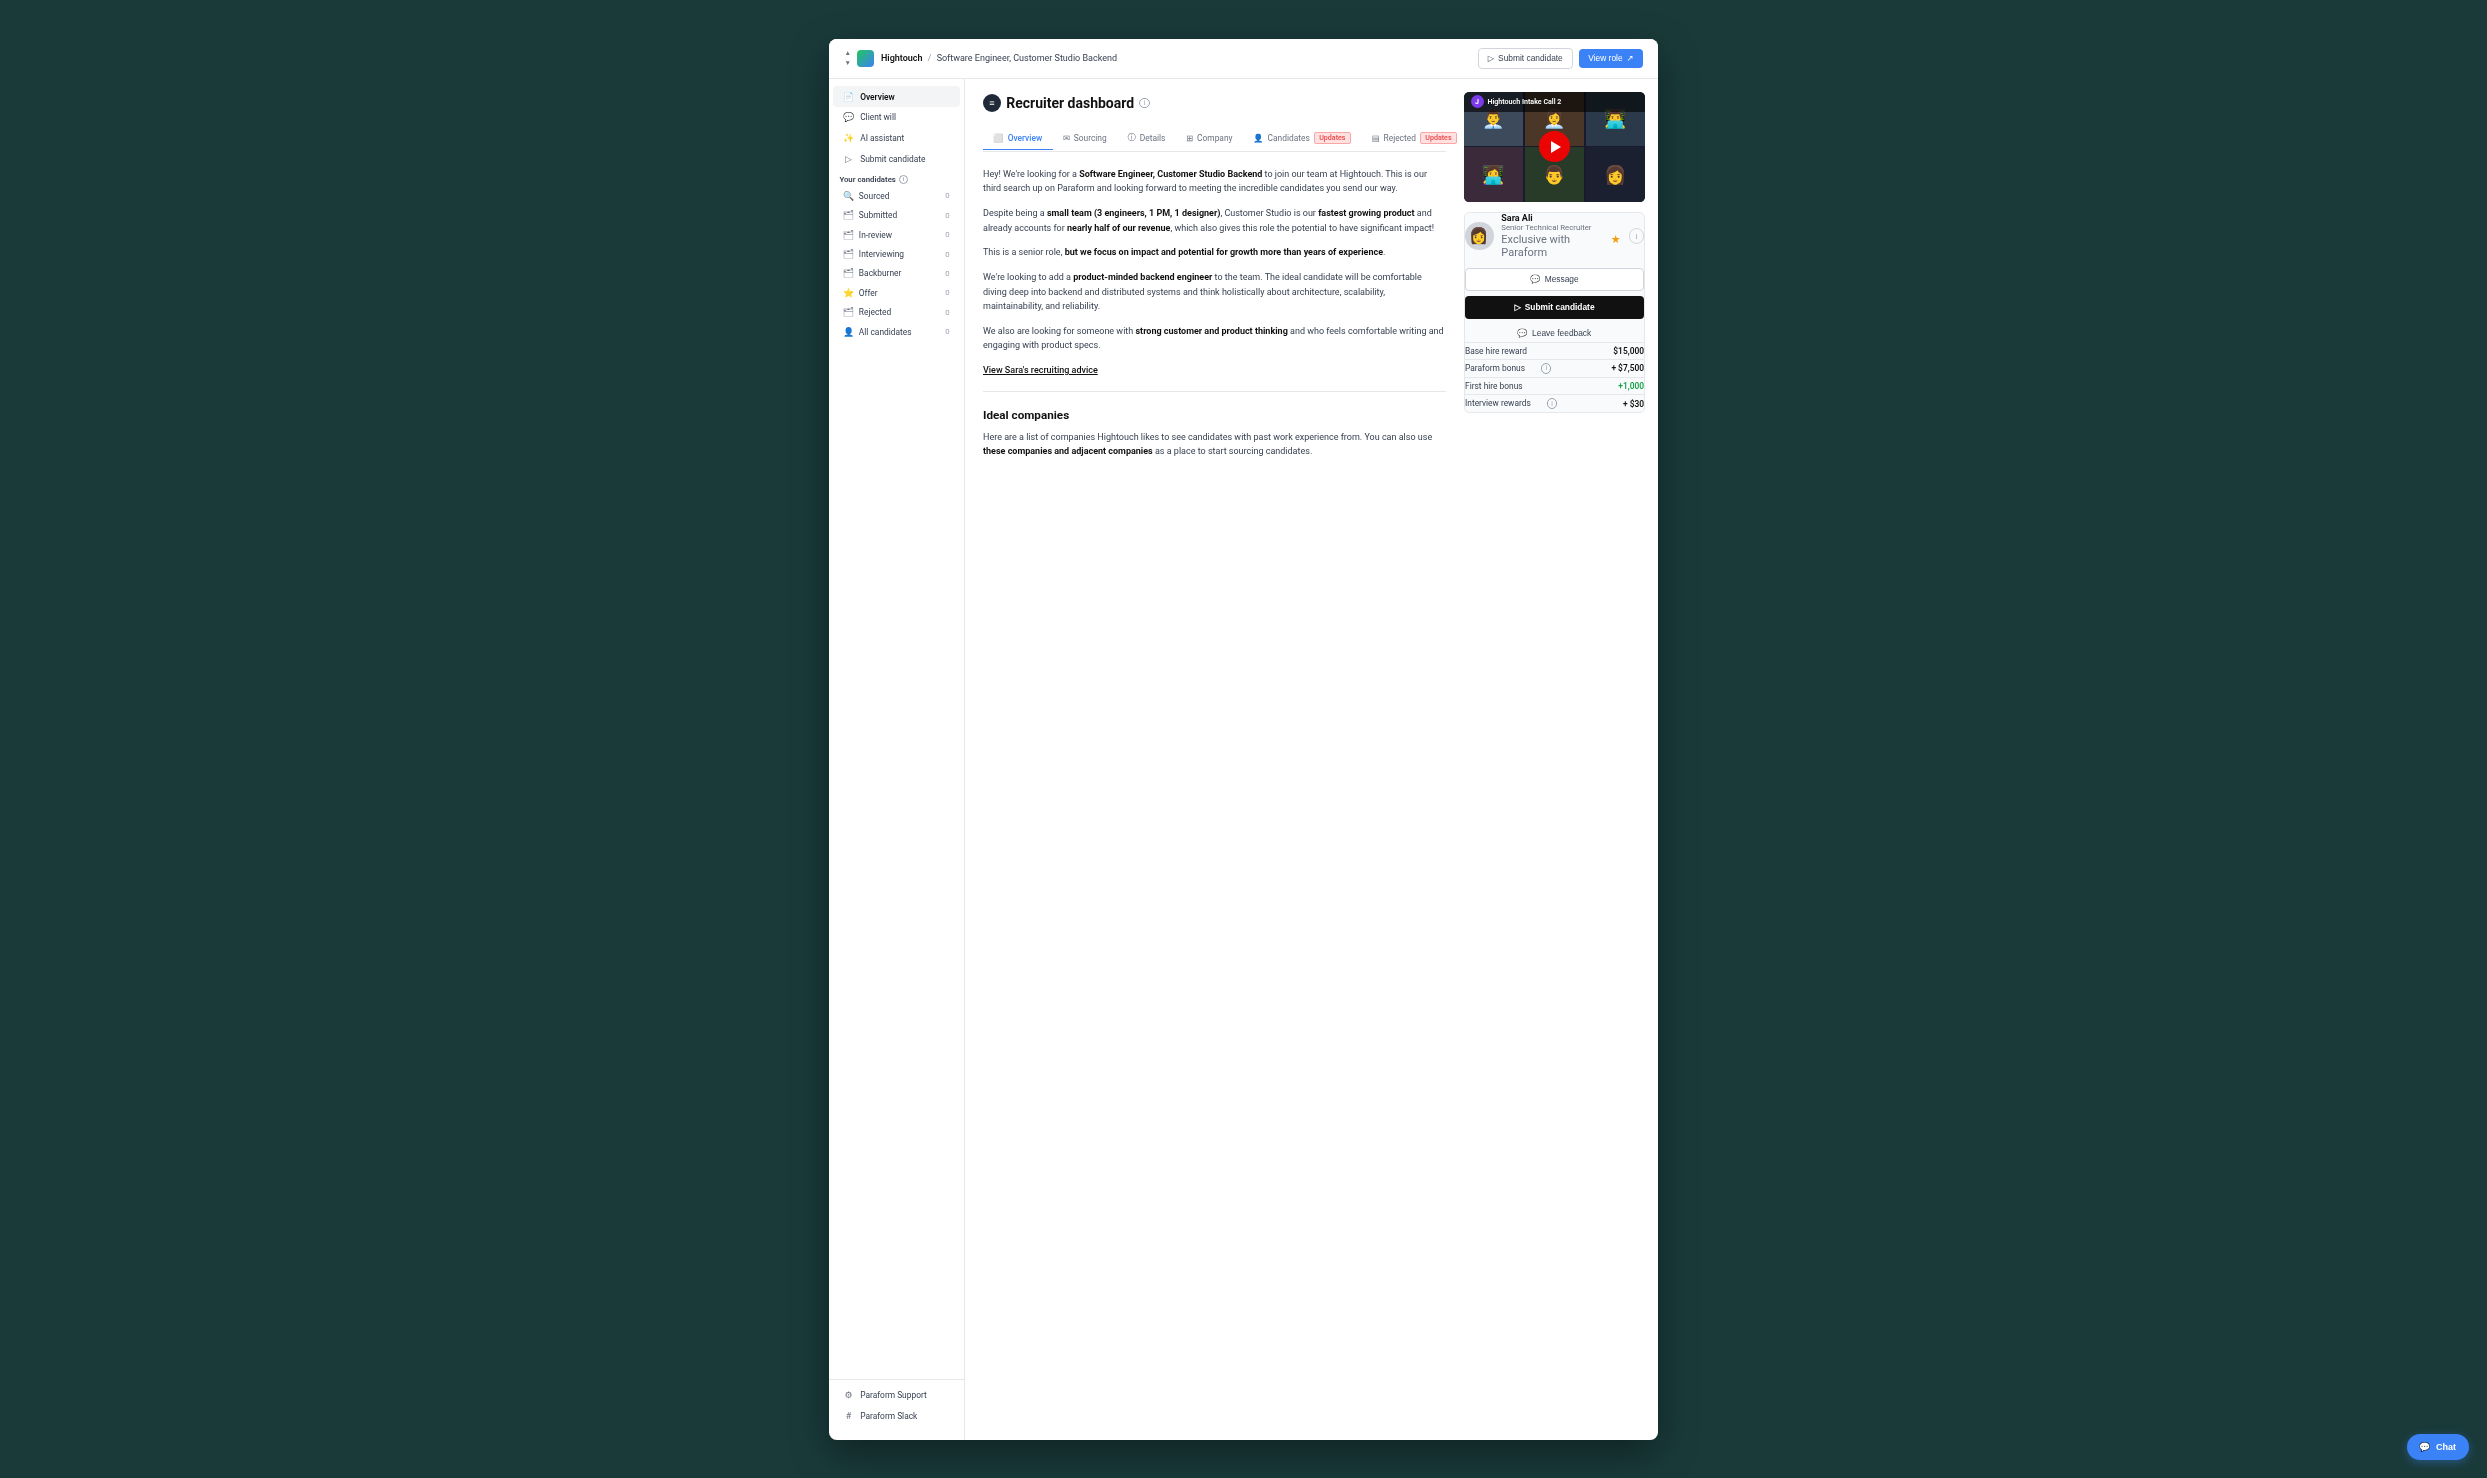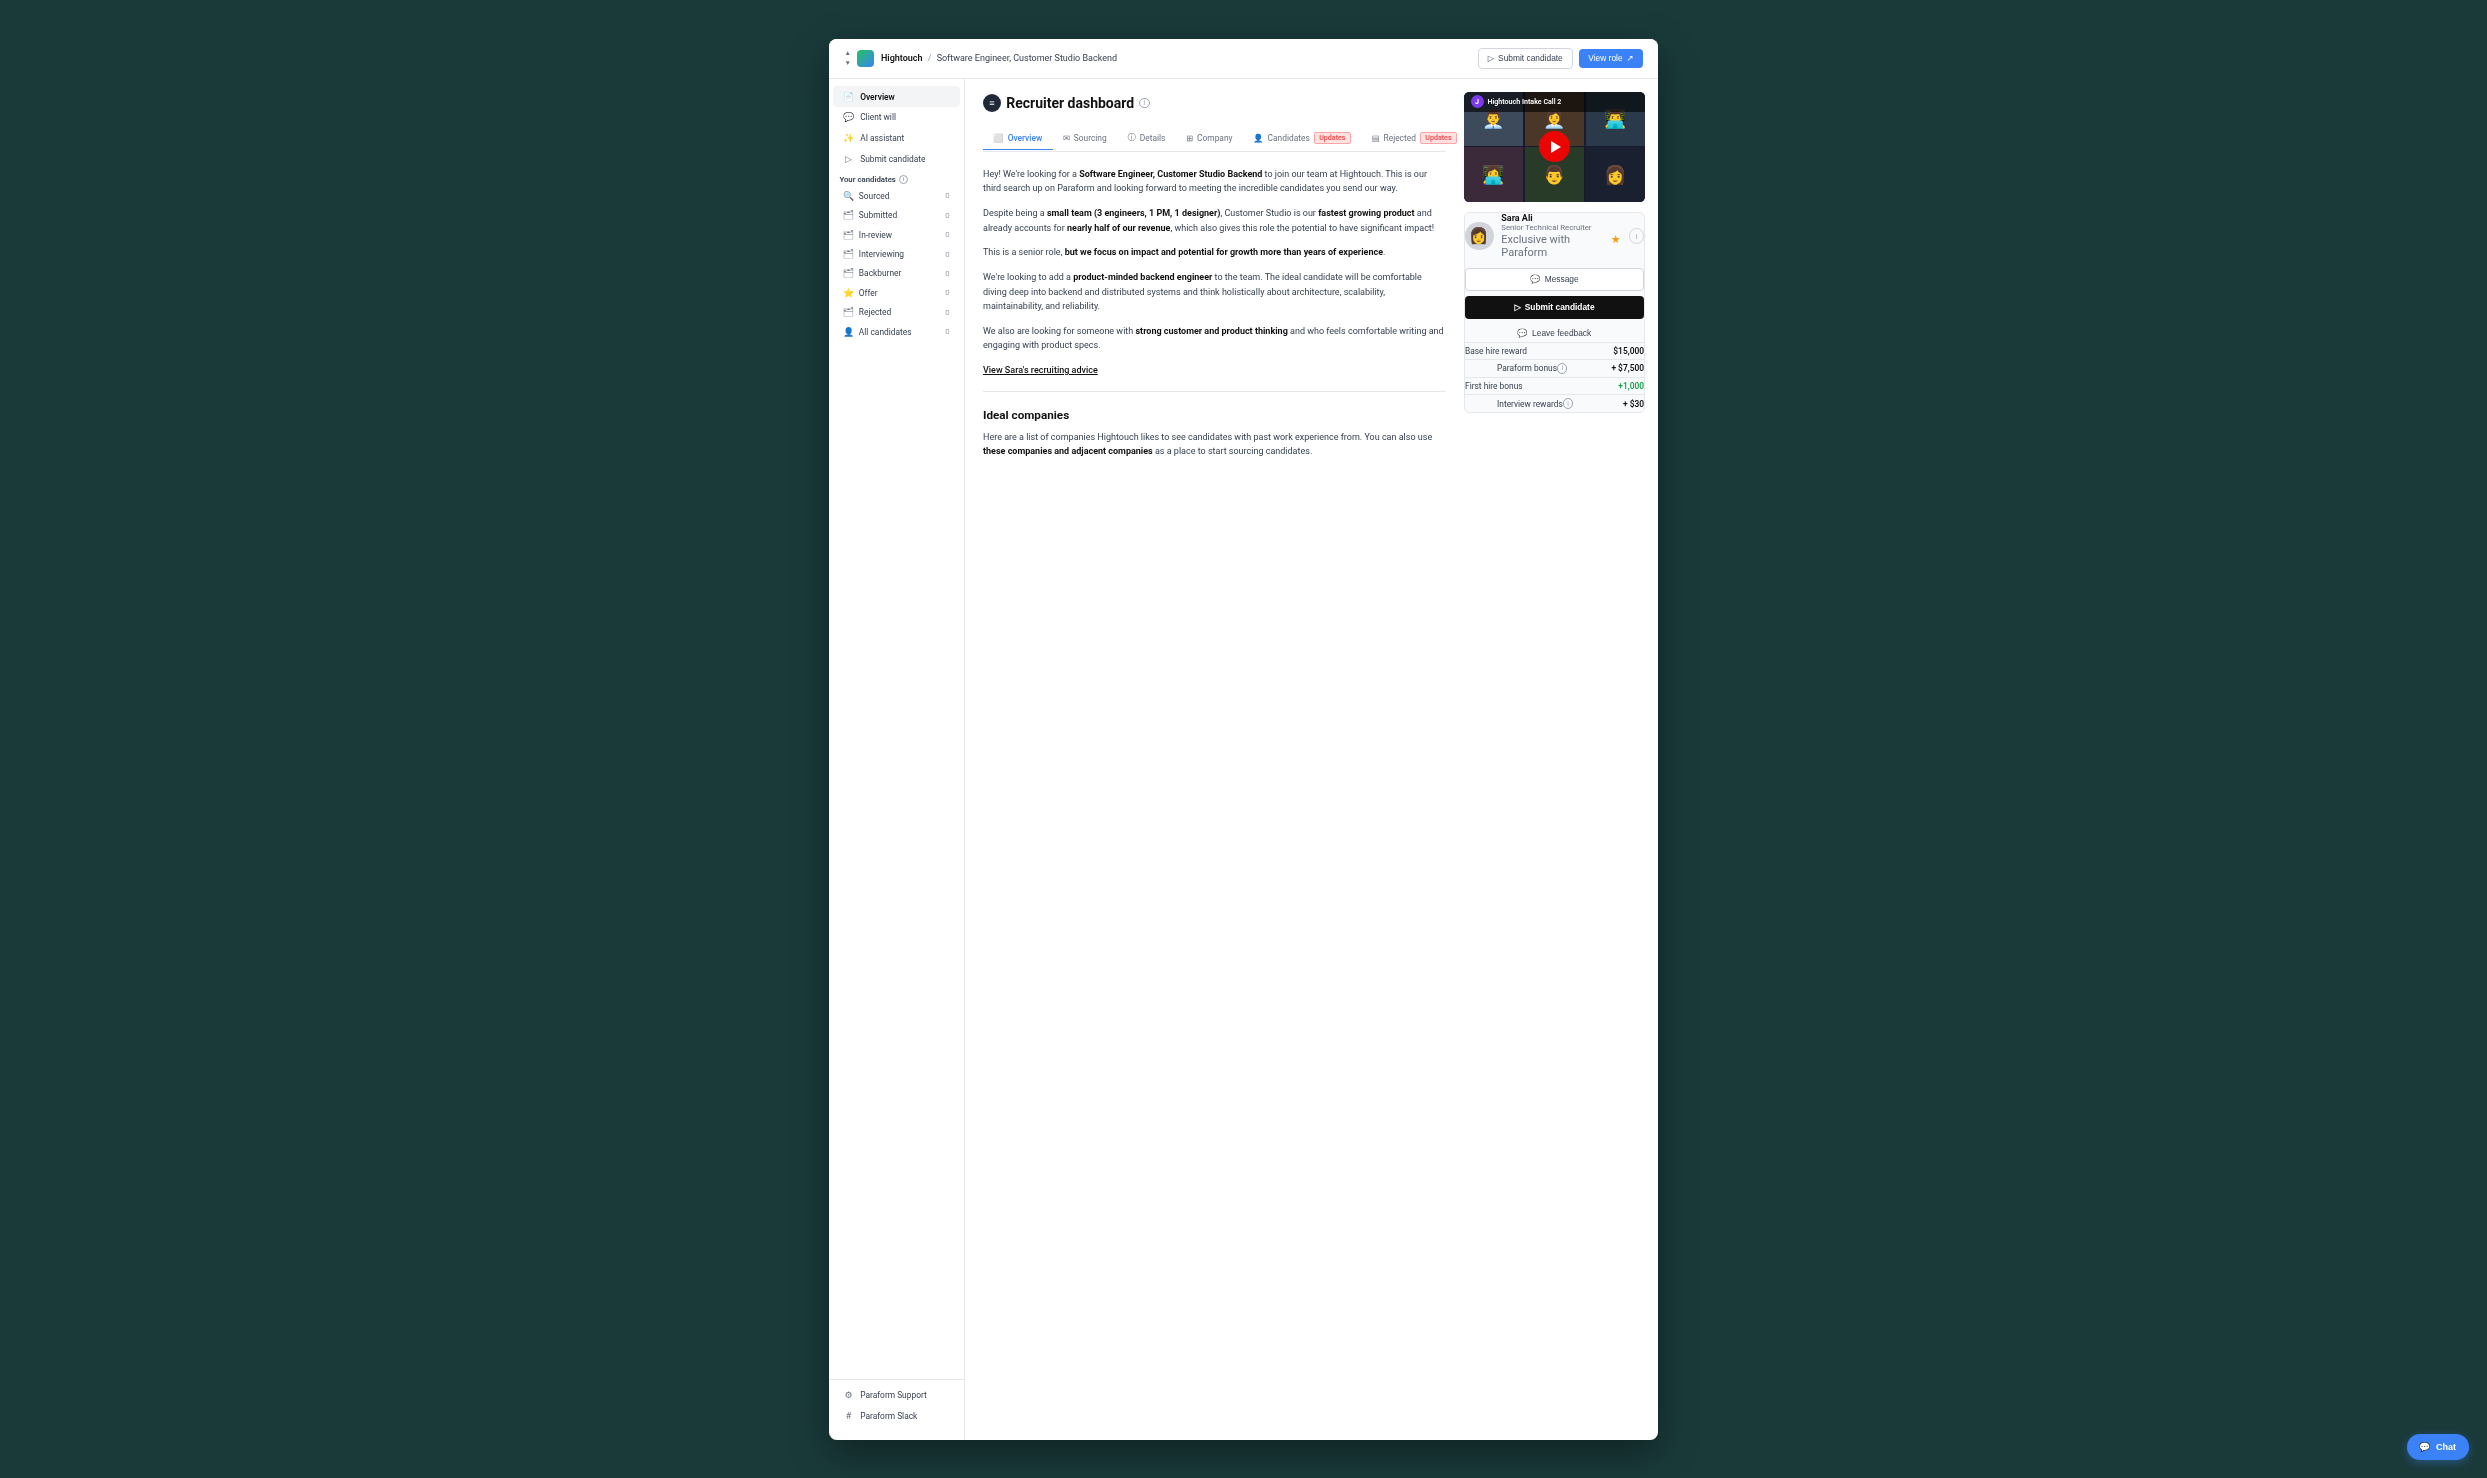--- a/index.html
+++ b/index.html
@@ -476,23 +476,22 @@
       padding: 3.2px 0;
       font-size: 8.4px;
       color: #374151;
       border-top: 0.6px solid #e5e7eb;
     }
     .reward-row:first-of-type { border-top: none; }
     .reward-value { font-weight: 600; color: #111; }
     .reward-value.green { color: #16a34a; }
     .reward-label-with-icon {
       display: flex;
-      align-items: center;
-      gap: 0;
-      margin-left: 32px;
+      align-items: flex-start;
+      gap: 16px;
     }
     
     .chat-btn {
       position: fixed;
       bottom: 18px;
       right: 18px;
       background: #3b82f6;
       color: white;
       border: none;
       border-radius: 15.5px;

